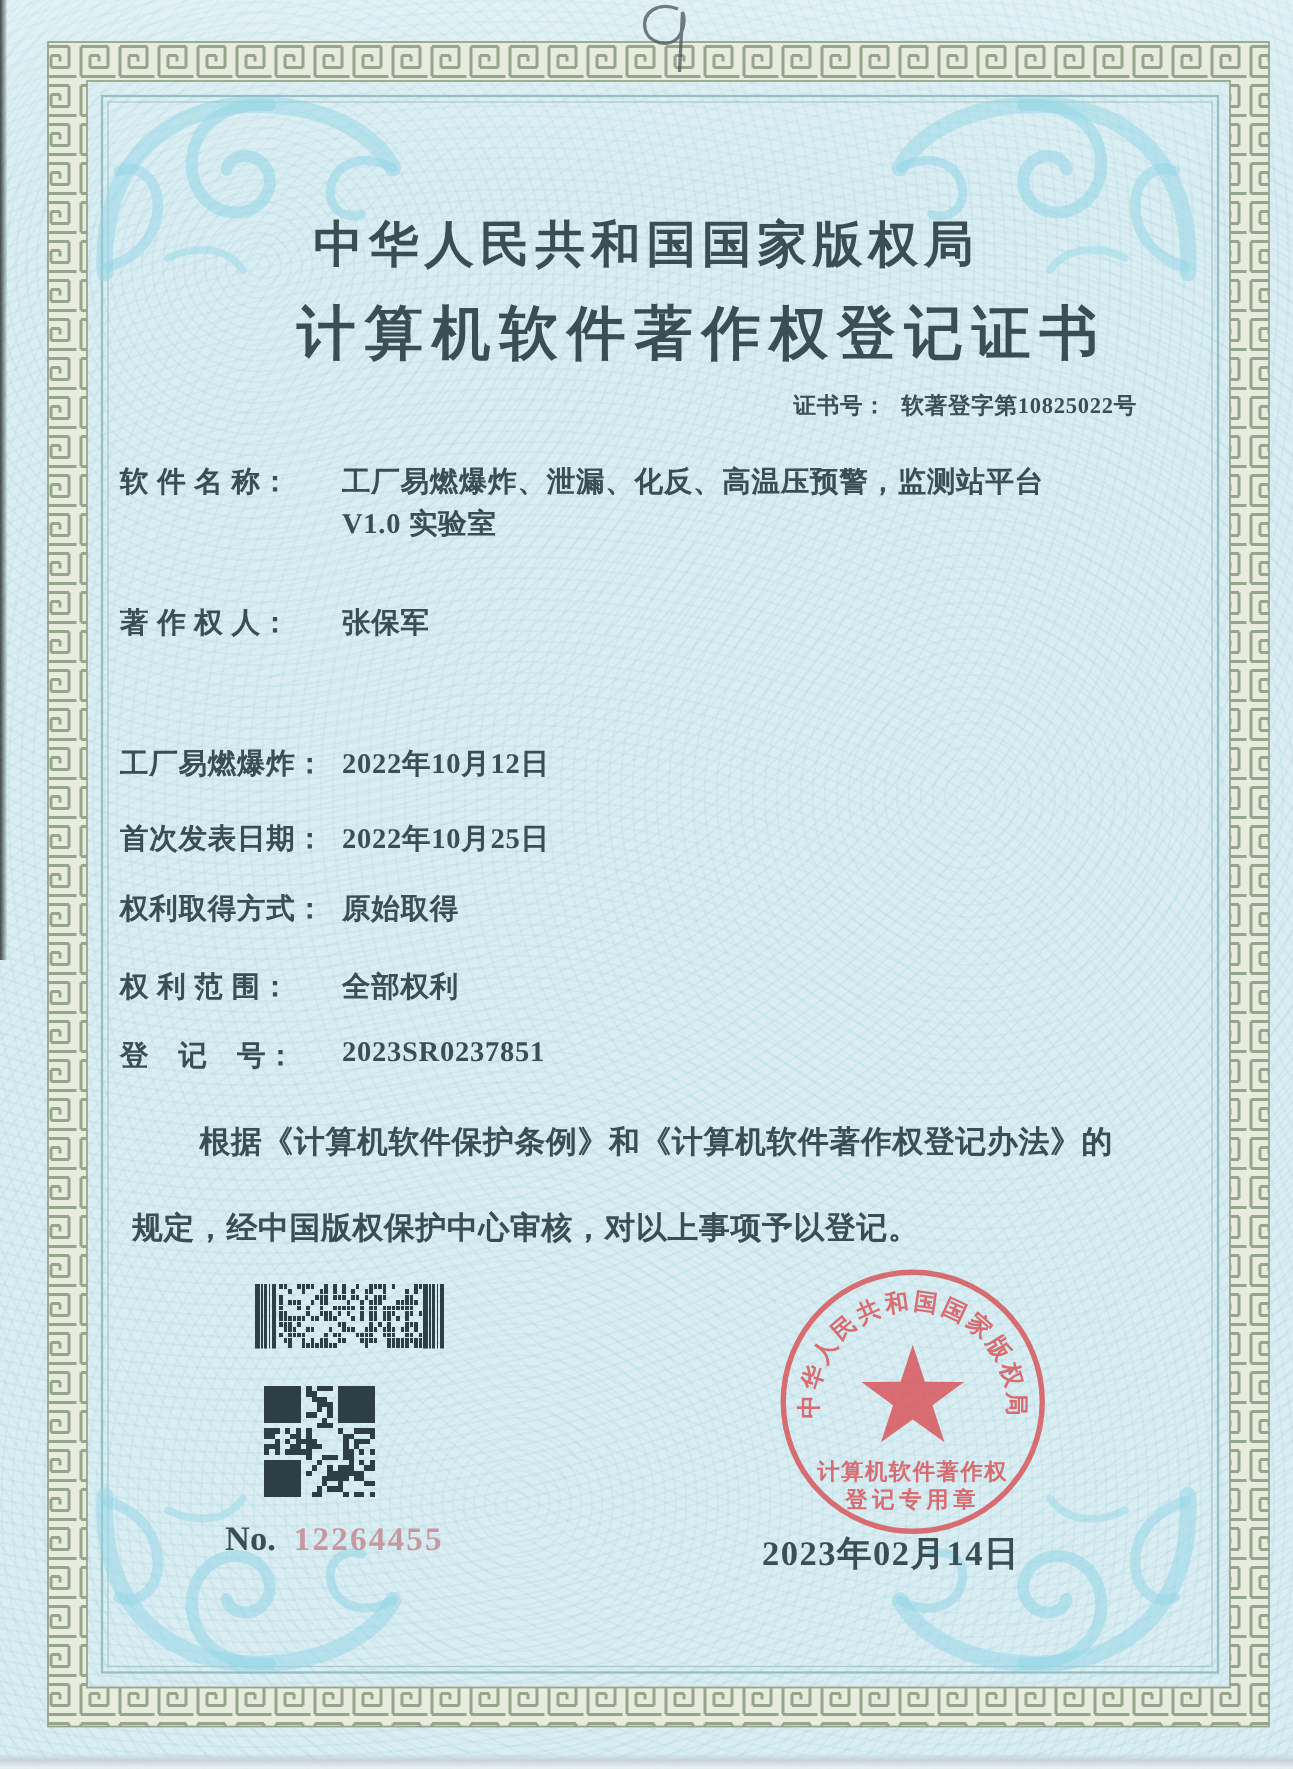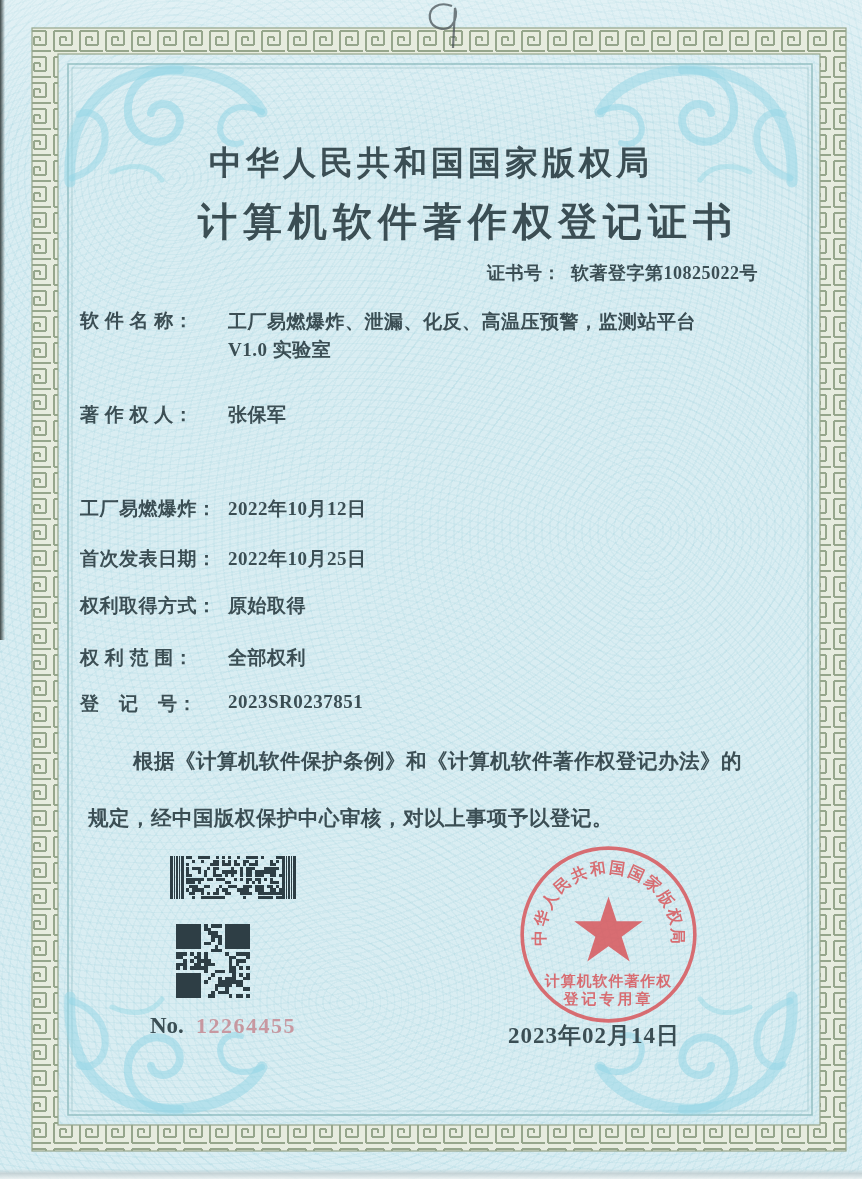--- a/index.html
+++ b/index.html
@@ -13,21 +13,21 @@
       repeating-radial-gradient(circle at 40% 85%, rgba(120,190,205,.09) 0 1.5px, rgba(255,255,255,0) 1.5px 7px),
       var(--page-bg,#d9edf2);}
   .edge-left{position:absolute;left:0;top:0;width:5px;height:640px;
     background:linear-gradient(90deg,#18201f,rgba(24,32,31,0));opacity:.8;}
   .edge-bottom{position:absolute;left:0;bottom:0;width:100%;height:10px;
     background:linear-gradient(0deg,#eef3f3,#c3cfd2 55%,rgba(195,207,210,0));opacity:.85;}
   .border-svg{position:absolute;inset:0;}
   .txt{position:absolute;color:var(--text-color,#3b4e54);font-weight:700;}
   .authority{top:141px;left:0;width:100%;text-align:center;font-size:33px;letter-spacing:4px;}
   .cert-title{top:195px;left:0;width:100%;text-align:center;font-size:39px;letter-spacing:6px;padding-left:37px;}
-  .cert-no{top:261px;right:104px;font-size:18px;letter-spacing:.5px;}
+  .cert-no{top:261px;right:104px;font-size:15px;letter-spacing:.5px;}
   .cert-no .lbl{margin-right:10px;}
   .field-row{position:absolute;left:80px;font-size:19px;letter-spacing:.5px;}
   .field-label{display:inline-block;min-width:142px;vertical-align:top;}
   .field-value{margin-left:6px;vertical-align:top;}
   .value-block{display:inline-block;width:520px;margin-left:6px;line-height:28px;vertical-align:top;}
   .stmt{position:absolute;font-size:20.5px;letter-spacing:.5px;white-space:nowrap;}
   .barcode-box{position:absolute;left:170px;top:856px;width:130px;height:43px;}
   .qr-box{position:absolute;left:176px;top:924px;width:74px;height:74px;}
   #barcode-svg rect{fill:var(--barcode-color,#2e3e45);}
   #qr-svg rect{fill:var(--barcode-color,#2e3e45);}

